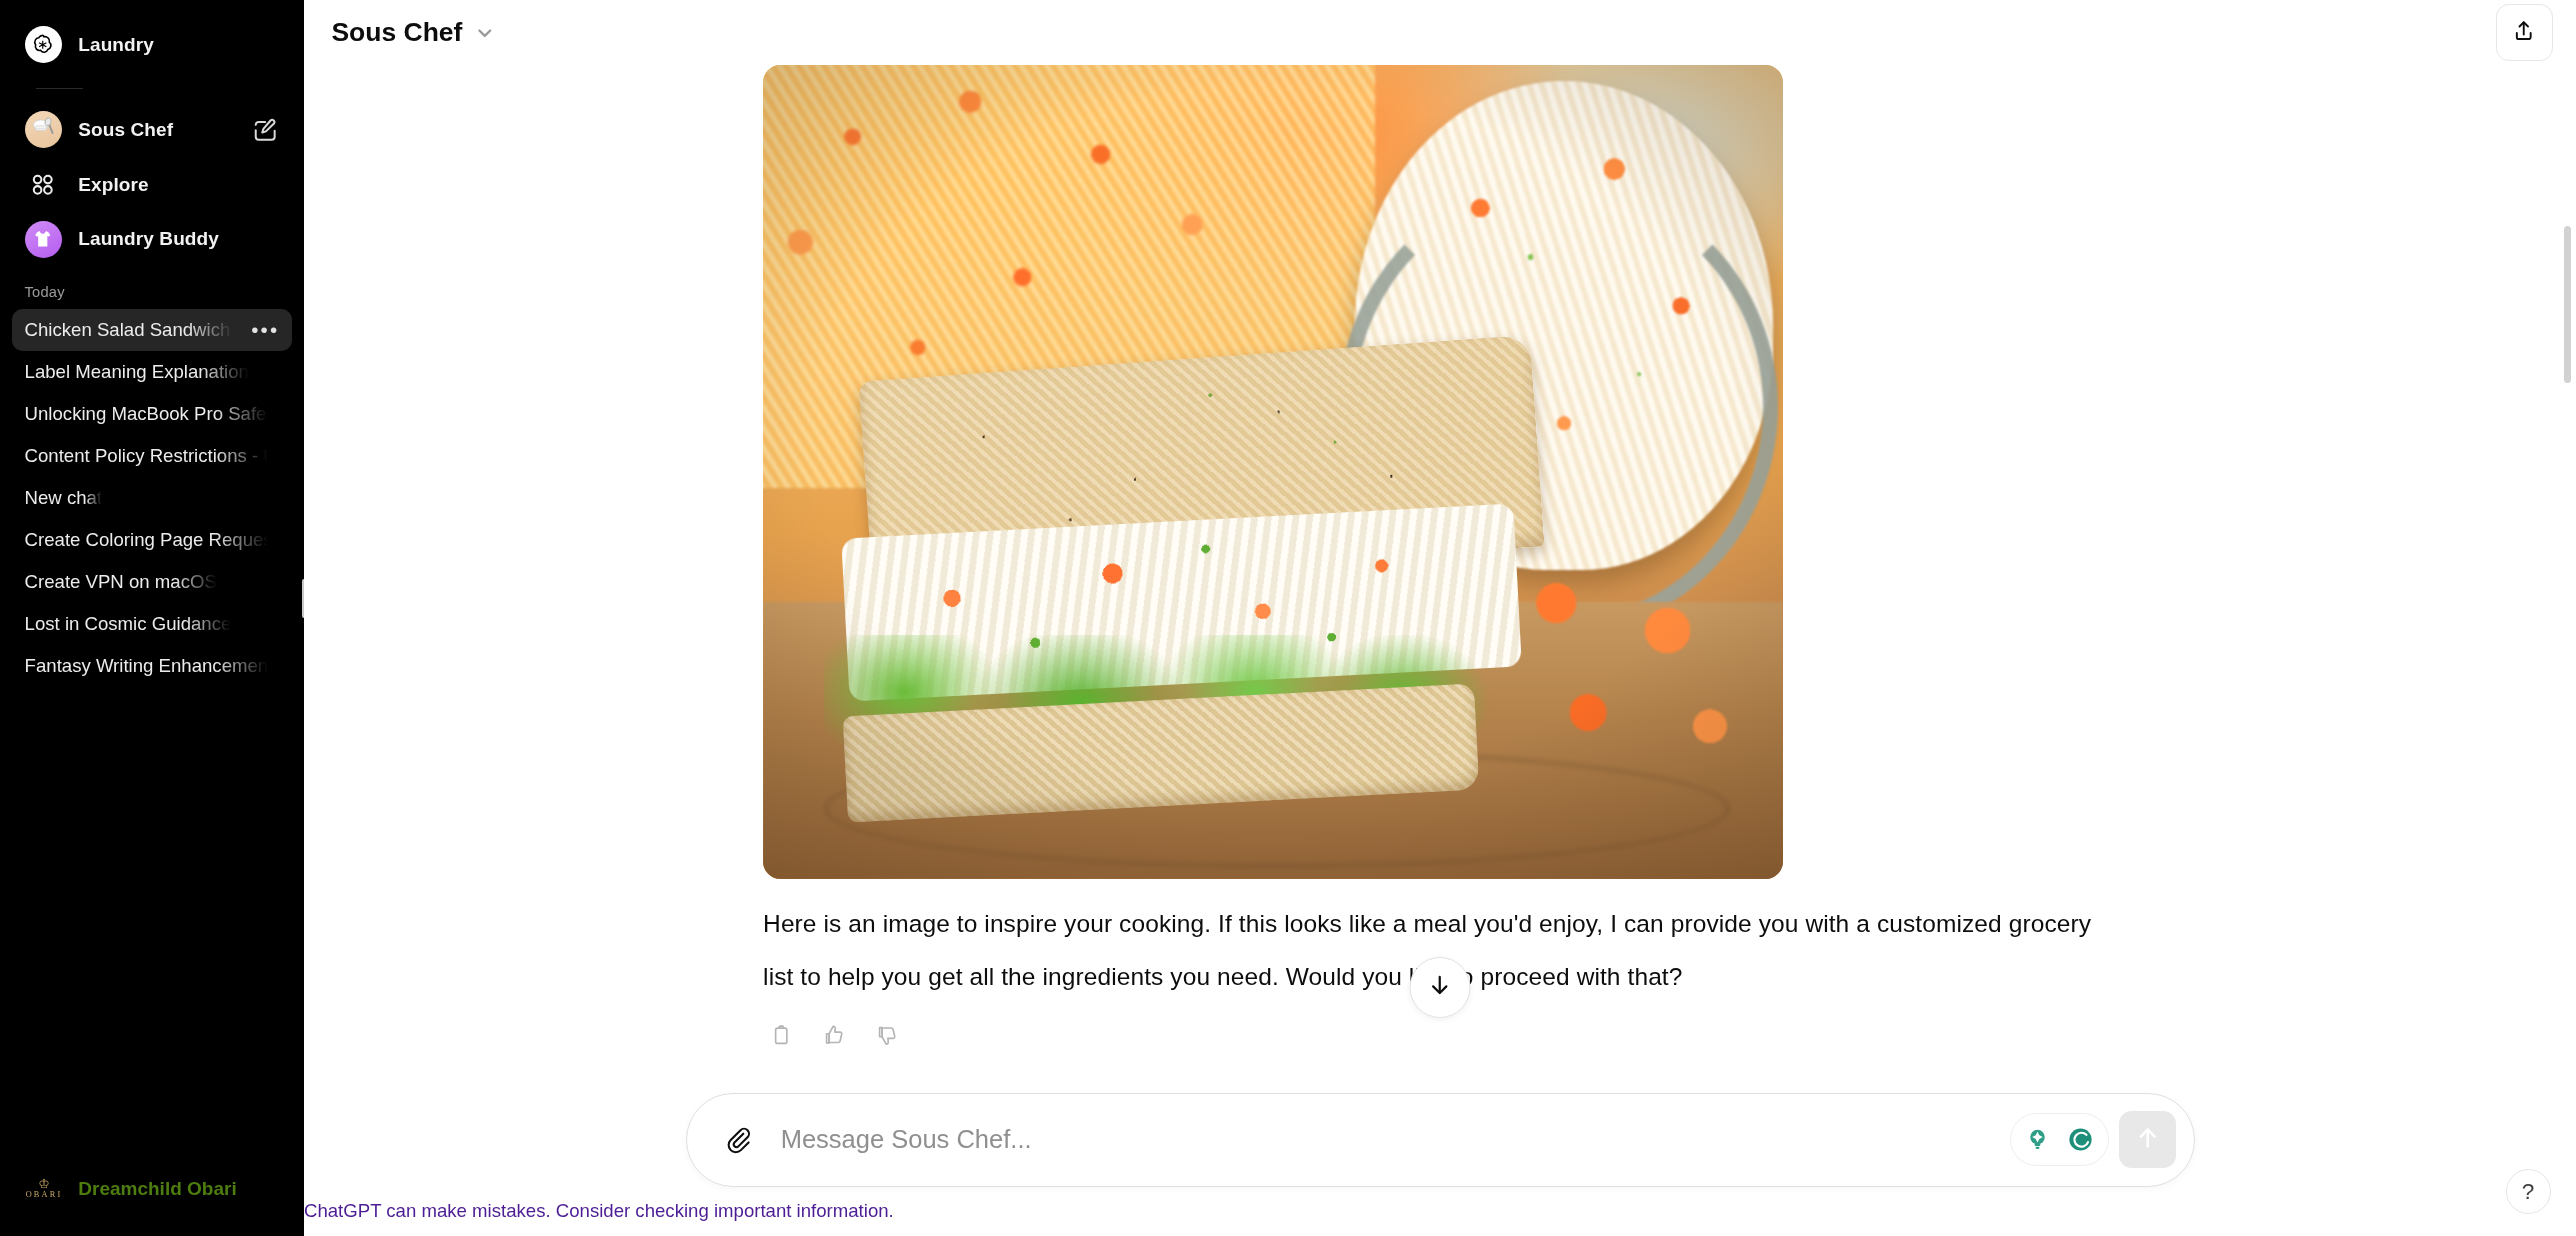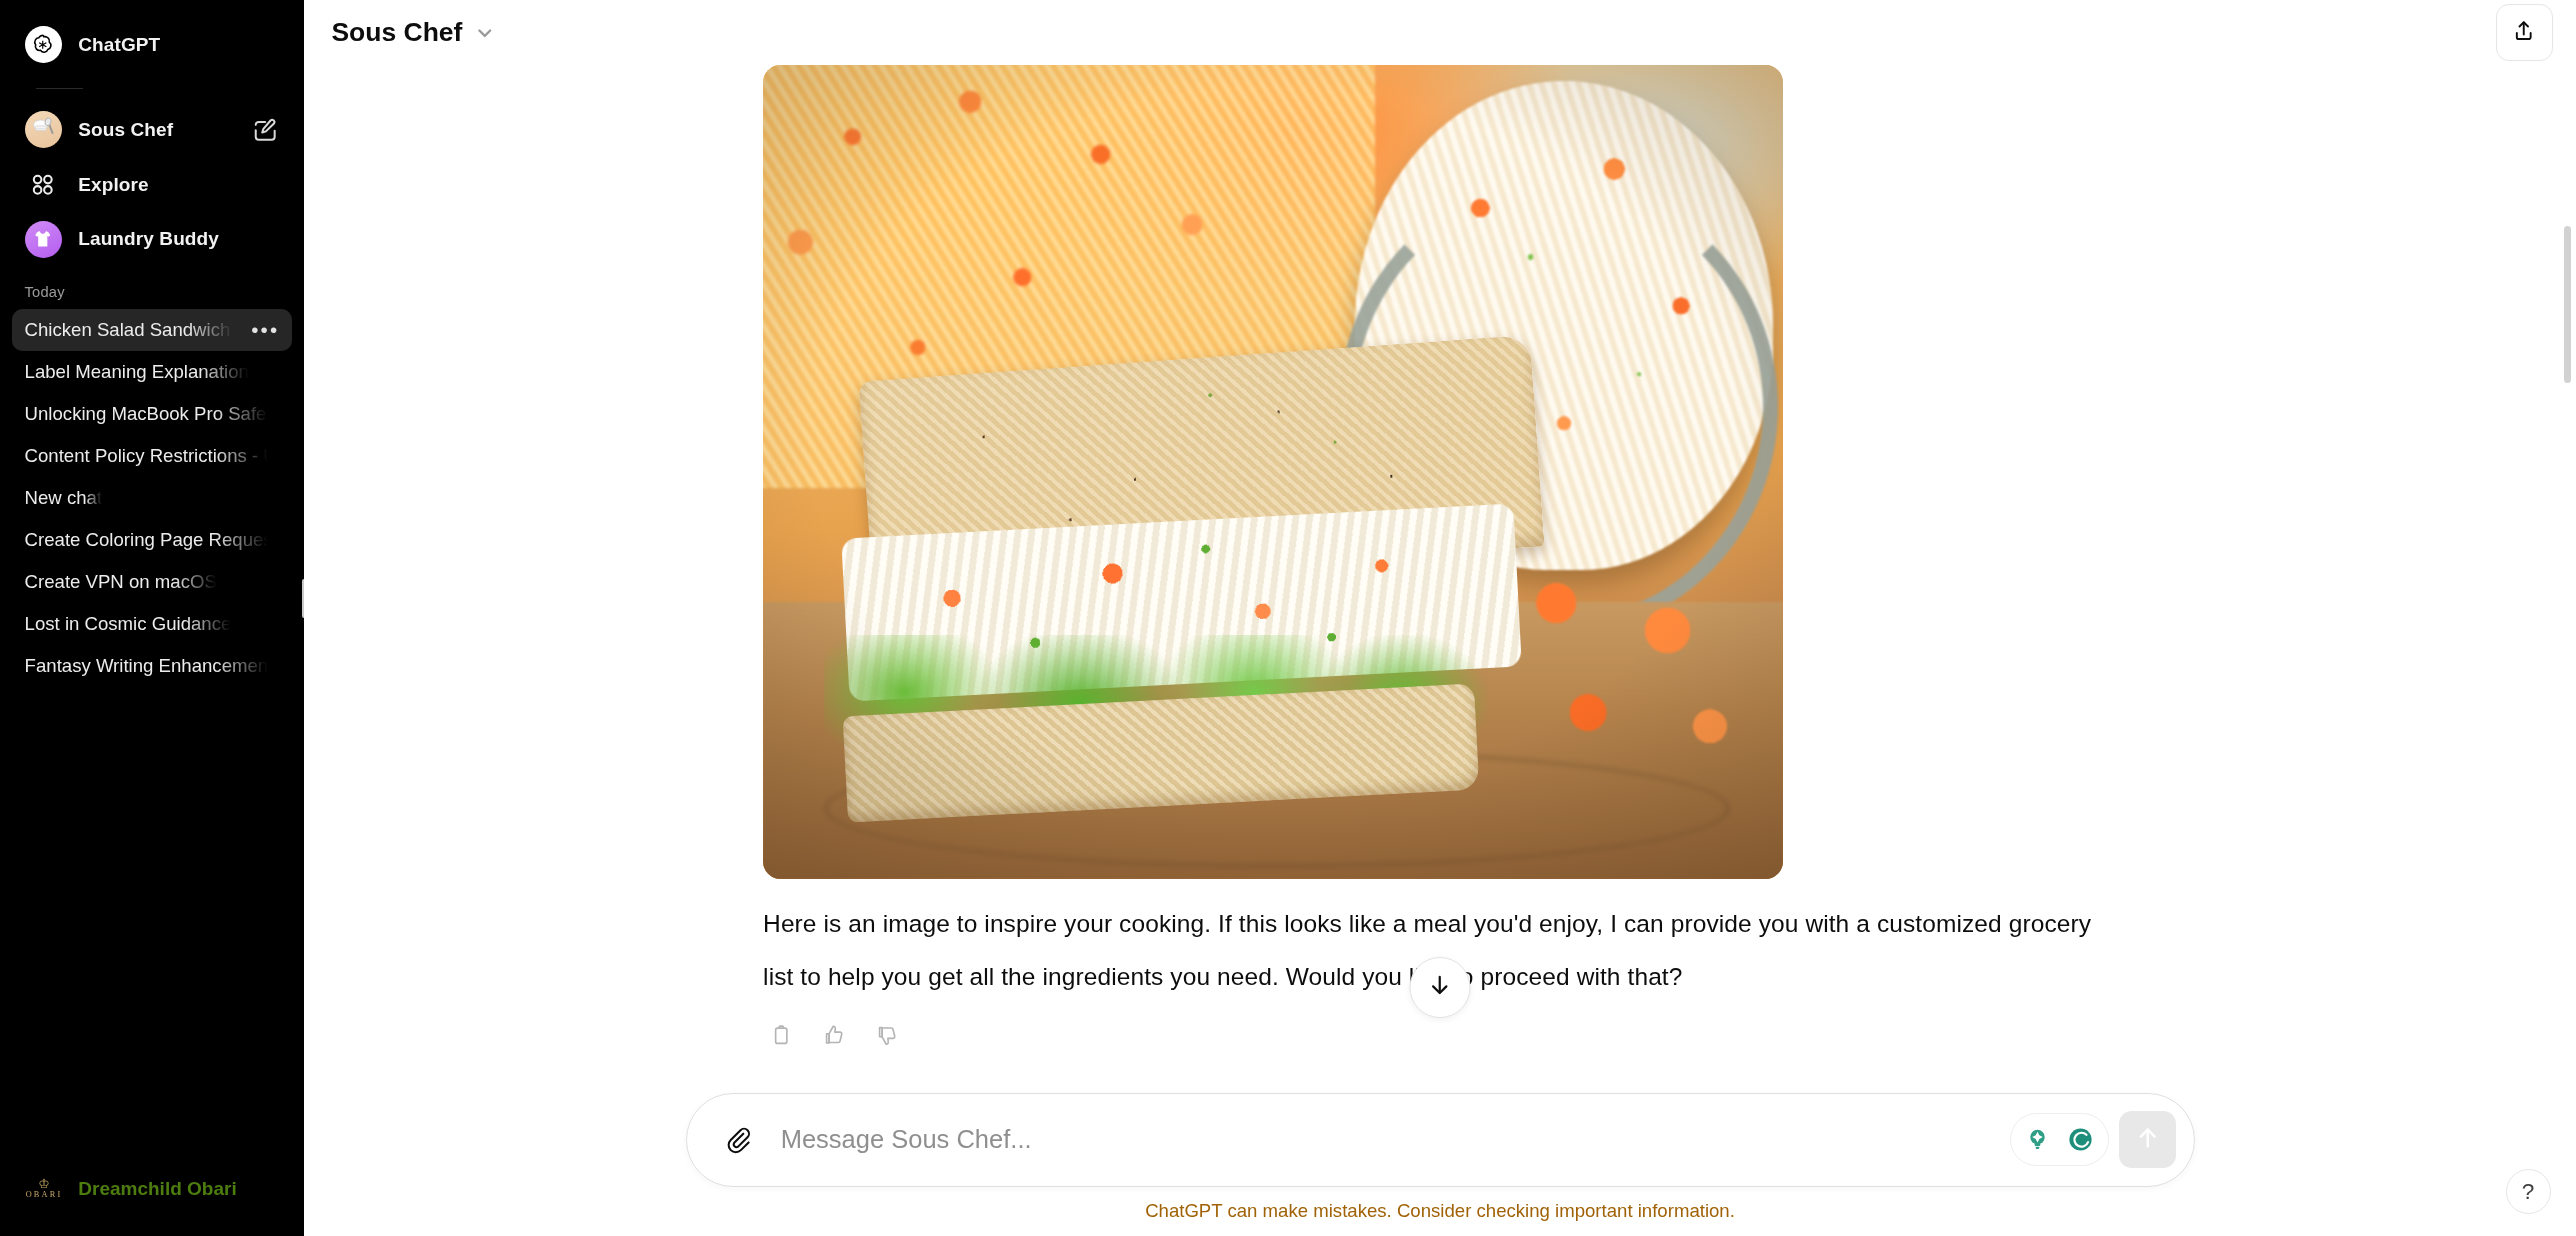--- a/index.html
+++ b/index.html
@@ -284,21 +284,21 @@
     display: flex; align-items: center; gap: 3.9px;
     height: 53px; padding: 0 7.8px; border-radius: 27.5px;
     border: 1px solid #ededed; background: #fff; margin-right: 9.8px; cursor: pointer;
   }
   .ext-ico { width: 39px; height: 39px; border-radius: 50%; display:flex; align-items:center; justify-content:center; }
   .send-btn {
     width: 57px; height: 57px; border-radius: 12.8px; background: #e8e8e8;
     display: flex; align-items: center; justify-content: center; cursor: pointer; flex: 0 0 57px;
   }
   .footnote {
-    text-align: center; font-size: 18.6px; color: #a16207; margin-top: 13.7px;
+    font-size: 18.6px; color: #4c1d95; margin-top: 13.7px;
   }
   .help-btn {
     position: absolute; right: 25.5px; bottom: 21.6px;
     width: 45px; height: 45px; border-radius: 50%;
     border: 1px solid #e6e6e6; background: #fff;
     display:flex; align-items:center; justify-content:center;
     font-size: 22.6px; color: #3f3f3f; cursor: pointer; z-index: 35;
   }
 
   .vscroll {
@@ -315,21 +315,21 @@
 
     <div class="sb-top">
 
       <div class="sb-row">
         <div class="avatar av-gpt">
           <svg width="25.5" height="25.5" viewBox="0 0 24 24" fill="none" stroke="#000" stroke-width="1.5">
             <path d="M12 3.2c-1.6 0-3 .9-3.7 2.2-1.5.1-2.8 1-3.4 2.4-.7 1.4-.5 3 .4 4.2-.5 1.4-.2 3 .8 4.1 1 1.1 2.5 1.5 3.9 1.2.8 1.2 2.2 1.9 3.6 1.7 1.5-.2 2.7-1.2 3.2-2.6 1.4-.4 2.5-1.6 2.8-3 .3-1.5-.3-3-1.4-3.9.3-1.4-.1-2.9-1.2-3.9-1-1-2.5-1.4-3.9-1.1C12.8 3.5 12.4 3.2 12 3.2z"></path>
             <path d="M12 8.2v7.6M8.6 10.1l6.8 3.8M15.4 10.1l-6.8 3.8" stroke-width="1.1"></path>
           </svg>
         </div>
-        <span class="sb-label">ChatGPT</span>
+        <span class="sb-label">Laundry</span>
       </div>
 
       <div class="divider"></div>
 
       <div class="sb-row">
         <div class="avatar av-chef">
           <svg width="29" height="29" viewBox="0 0 32 32">
             <ellipse cx="13" cy="11" rx="8" ry="5.5" fill="#fdfdfd" stroke="#cfcfcf" stroke-width=".8"></ellipse>
             <rect x="7" y="12" width="12" height="5" rx="1.4" fill="#f4f4f4" stroke="#cfcfcf" stroke-width=".8"></rect>
             <path d="M8 15h10" stroke="#d6d6d6" stroke-width=".7"></path>

